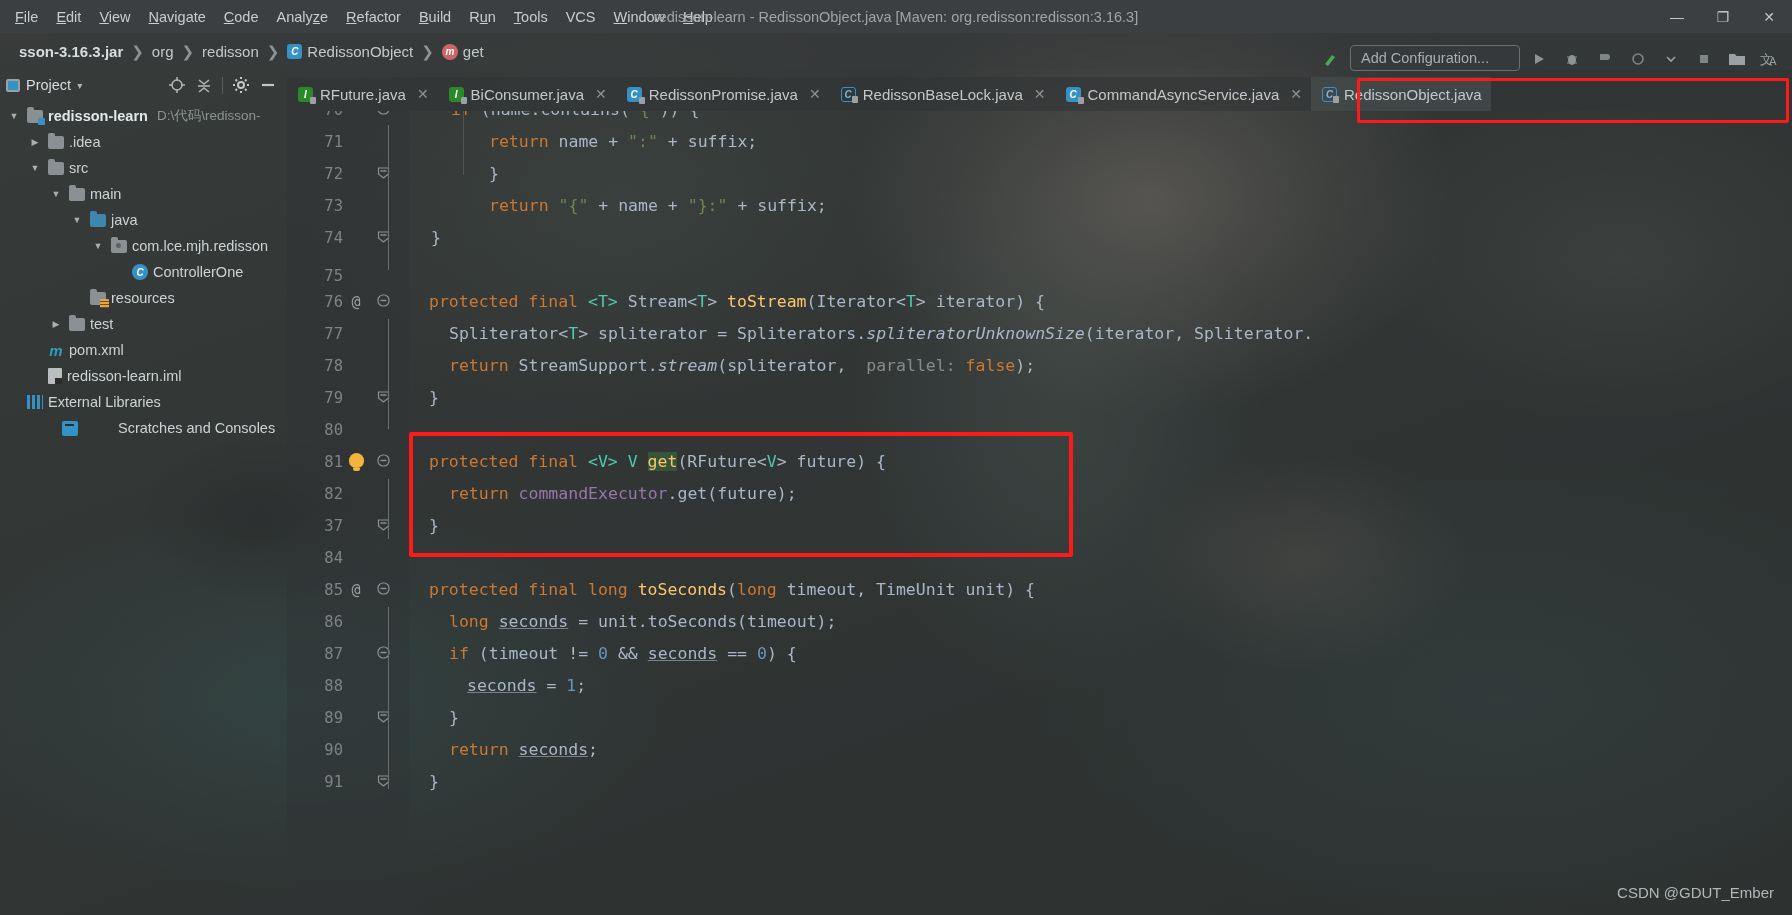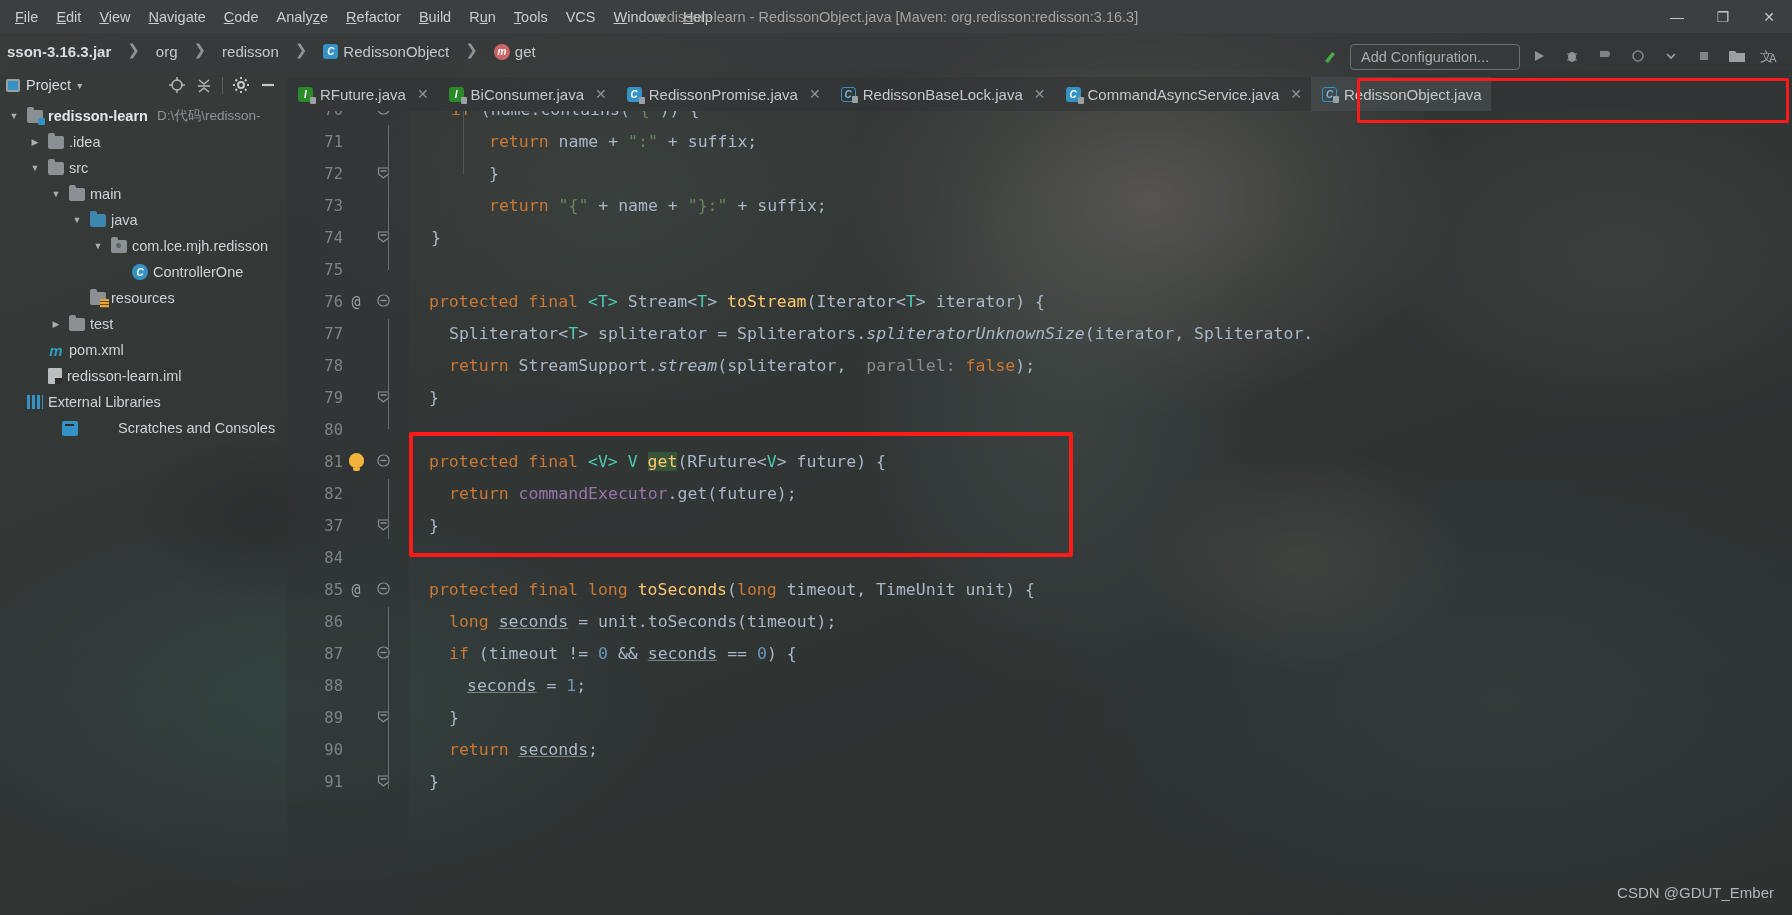--- a/index.html
+++ b/index.html
@@ -63,41 +63,41 @@
     color: #c0c5c8; font-size: 14px;
   }
 
   
   .navbar {
     position: absolute; top: 33px; left: 0; right: 0; height: 37px;
     display: flex; align-items: center;
     z-index: 35;
     background: rgba(58,61,63,0.30);
   }
-  .crumbs { display: flex; padding-left: 0px; gap: 8px; }
+  .crumbs { display: flex; align-items: center; padding-left: 12px; gap: 0; }
   .crumb {
     display: flex; align-items: center; gap: 5px;
     padding: 2px 7px; font-size: 15px; color: #c3c8cb; white-space: nowrap;
   }
   .crumb.bold { font-weight: bold; color: #d8dde0; }
   .crumb-sep { color: #8d9295; font-size: 15px; padding: 0 1px; }
   .cls-badge {
     width: 15px; height: 15px; border-radius: 3px; background: #3592c4;
     color: #fff; font-size: 10px; font-weight: bold;
     display: inline-flex; align-items: center; justify-content: center;
     font-style: italic;
   }
   .m-badge {
     width: 16px; height: 16px; border-radius: 50%; background: #c66;
     color: #fff; font-size: 10px; font-weight: bold; font-style: italic;
     display: inline-flex; align-items: center; justify-content: center;
   }
   .toolbar-right {
-    position: absolute; right: 8px; top: 0; height: 37px;
-    display: flex; align-items: flex-end; gap: 5px;
+    position: absolute; right: 8px; top: 12px; height: 37px;
+    display: flex; align-items: flex-start; gap: 5px;
   }
   .tb-icon {
     width: 28px; height: 28px; display: flex; align-items: center; justify-content: center;
     color: #9aa0a3; font-size: 15px;
   }
   .run-config {
     height: 26px; min-width: 170px; border: 1px solid #6b6f71; border-radius: 4px;
     display: flex; align-items: center; padding: 0 10px;
     font-size: 14.5px; color: #a8aeb1; background: rgba(60,63,65,0.35);
   }
@@ -549,21 +549,21 @@
           <span class="gfold"></span>
         </div>
         <div class="gline" style="top: 111px;">
           <span class="gnum">74</span>
           <span class="gat"></span>
           <span class="gfold"><svg width="13" height="13" viewBox="0 0 13 13">
               <path d="M1.5 2 H11.5 V8 L6.5 12 L1.5 8 Z" fill="none" stroke="#8d9295" stroke-width="1.2"></path>
               <path d="M3.5 5 H9.5" stroke="#8d9295" stroke-width="1.4"></path>
             </svg></span>
         </div>
-        <div class="gline" style="top: 143px;">
+        <div class="gline" style="top: 149px;">
           <span class="gnum">75</span>
           <span class="gat"></span>
           <span class="gfold"></span>
         </div>
         <div class="gline" style="top: 175px;">
           <span class="gnum">76</span>
           <span class="gat">@</span>
           <span class="gfold"><svg width="13" height="13" viewBox="0 0 13 13">
               <rect x="1" y="1" width="11" height="11" rx="5" fill="none" stroke="#8d9295" stroke-width="1.2"></rect>
               <path d="M3.5 6.5 H9.5" stroke="#8d9295" stroke-width="1.4"></path>

